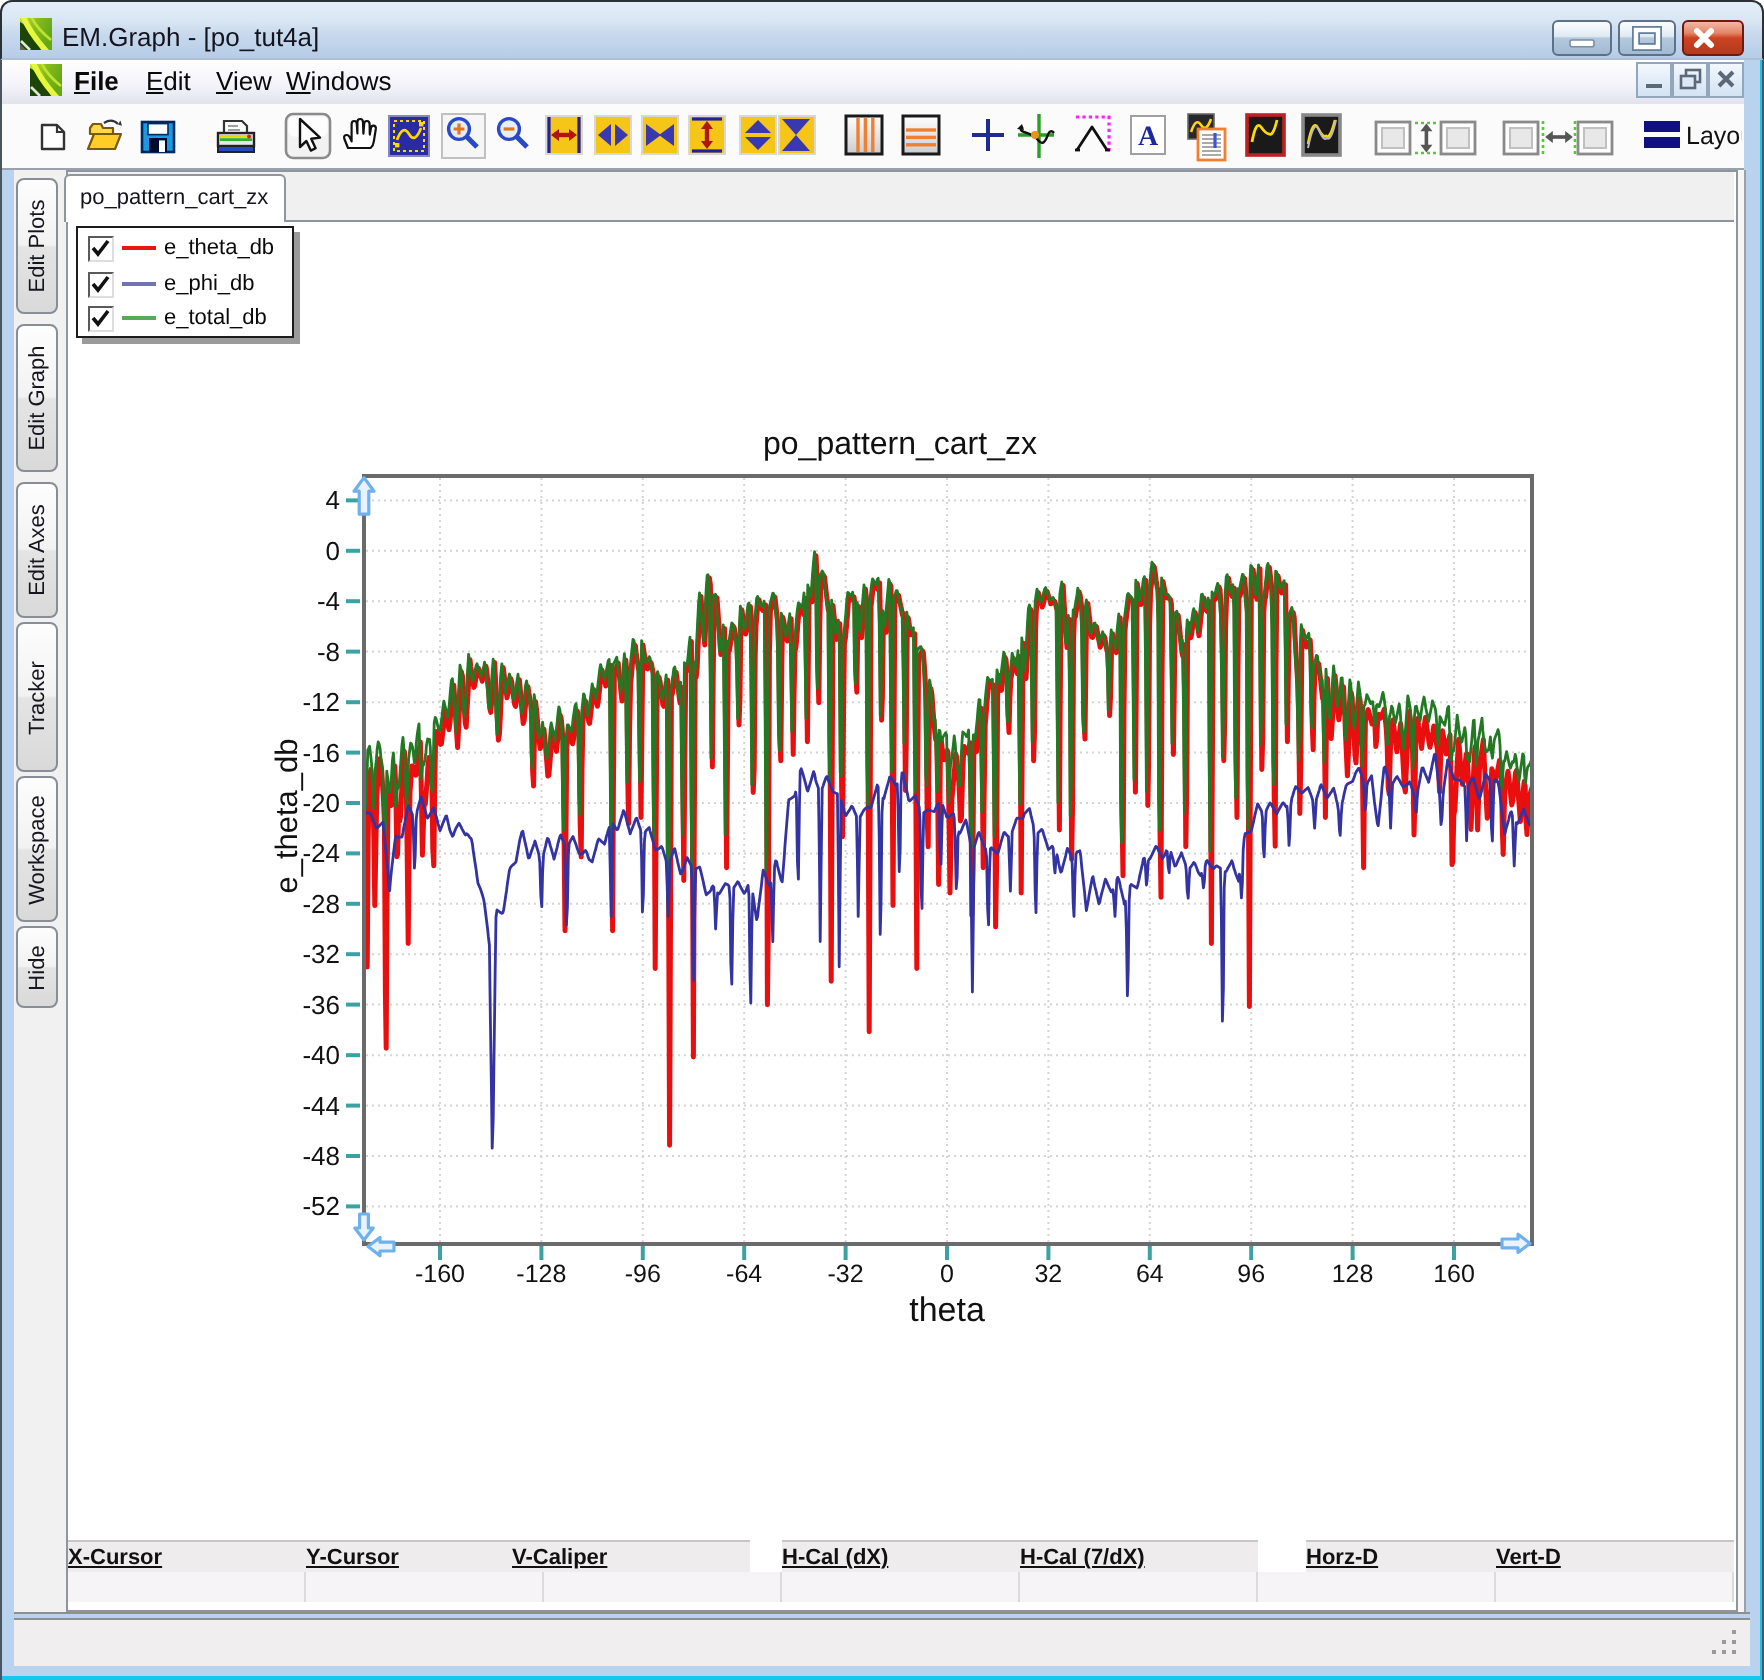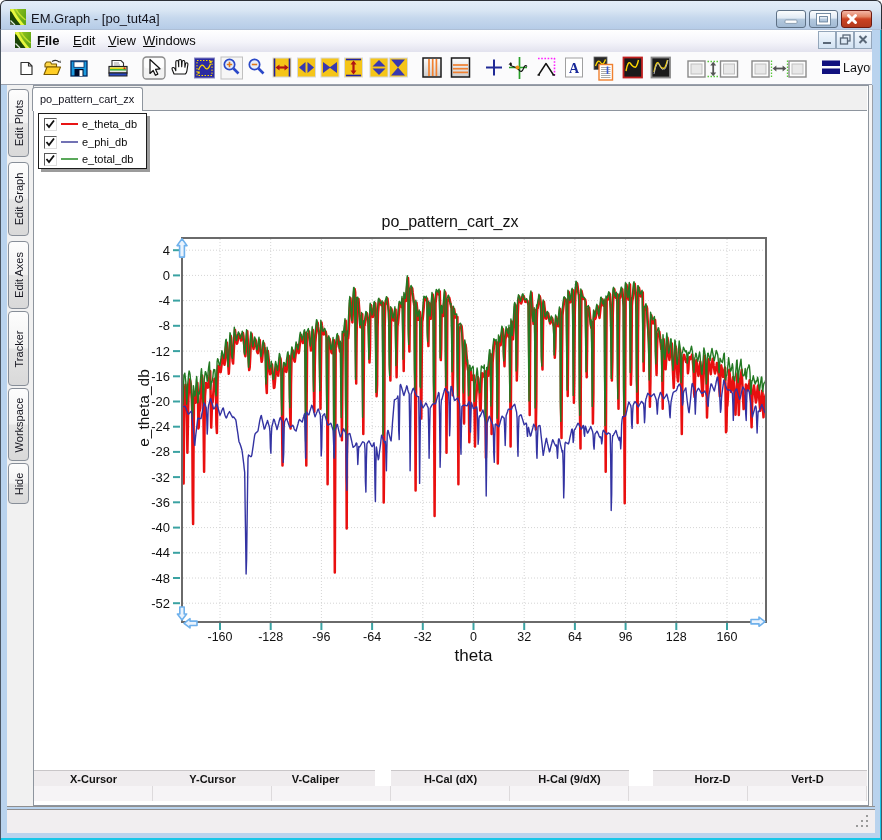--- a/index.html
+++ b/index.html
@@ -61,21 +61,21 @@
 #chart { left:33px; top:111px; width:835px; height:656px; }
 .gl { stroke:#d4d4d4; stroke-width:1; stroke-dasharray:1 2; }
 .tk { stroke:#3aa2a2; stroke-width:2; }
 .xl { font-size:12.5px; fill:#111; text-anchor:middle; font-family:"Liberation Sans",sans-serif; }
 .yl { font-size:13px; fill:#111; text-anchor:end; font-family:"Liberation Sans",sans-serif; }
 .arr { fill:#eaf3fd; stroke:#6fb1ec; stroke-width:1.6; stroke-linejoin:round; }
 
 
 #ctable { left:34px; top:770px; width:833px; height:31px; font-size:11px; }
 .chead { position:absolute; top:0; height:16px; background:#efecee; border-top:1px solid #c9c6c8;
-  font-weight:bold; color:#111; text-align:center; line-height:16px; }
+  font-weight:bold; color:#111; line-height:16px;text-decoration:underline; }
 .ccell { position:absolute; top:16px; height:15px; background:#f6f4f6; border-right:1px solid #dddadc; }
 
 
 #frame-line1 { left:7px; top:806px; width:868px; height:1px; background:#8f8f8f; }
 #frame-line2 { left:7px; top:809px; width:868px; height:1px; background:#8f8f8f; }
 #statusbar { left:7px; top:810px; width:868px; height:23px; background:#f1eef0; }
 #winborder-b { left:0px; top:833px; width:882px; height:7px; background:#b9d3ee; }
 .cyan-b { left:0; top:838px; width:882px; height:2px; background:#17c7e8; }
 .cyan-r { left:880px; top:30px; width:2px; height:810px; background:#17c7e8; }
 #edge-l { left:0; top:30px; width:1px; height:810px; background:#4a5562; }
@@ -432,21 +432,21 @@
         <span class="lsamp" style="background:#5aa85a;"></span>
         <span class="ltxt">e_total_db</span>
       </div>
   </div>
 
   <div id="ctable" class="abs">
     <div class="chead" style="left:0px;   width:119px;">X-Cursor</div>
     <div class="chead" style="left:119px; width:119px;">Y-Cursor</div>
     <div class="chead" style="left:222px; width:119px;">V-Caliper</div>
     <div class="chead" style="left:357px; width:119px;">H-Cal (dX)</div>
-    <div class="chead" style="left:476px; width:119px;">H-Cal (9/dX)</div>
+    <div class="chead" style="left:476px; width:119px;">H-Cal (7/dX)</div>
     <div class="chead" style="left:619px; width:119px;">Horz-D</div>
     <div class="chead" style="left:714px; width:119px;">Vert-D</div>
     <div class="ccell" style="left:0px;   width:119px;"></div>
     <div class="ccell" style="left:119px; width:119px;"></div>
     <div class="ccell" style="left:238px; width:119px;"></div>
     <div class="ccell" style="left:357px; width:119px;"></div>
     <div class="ccell" style="left:476px; width:119px;"></div>
     <div class="ccell" style="left:595px; width:119px;"></div>
     <div class="ccell" style="left:714px; width:119px;"></div>
   </div>

